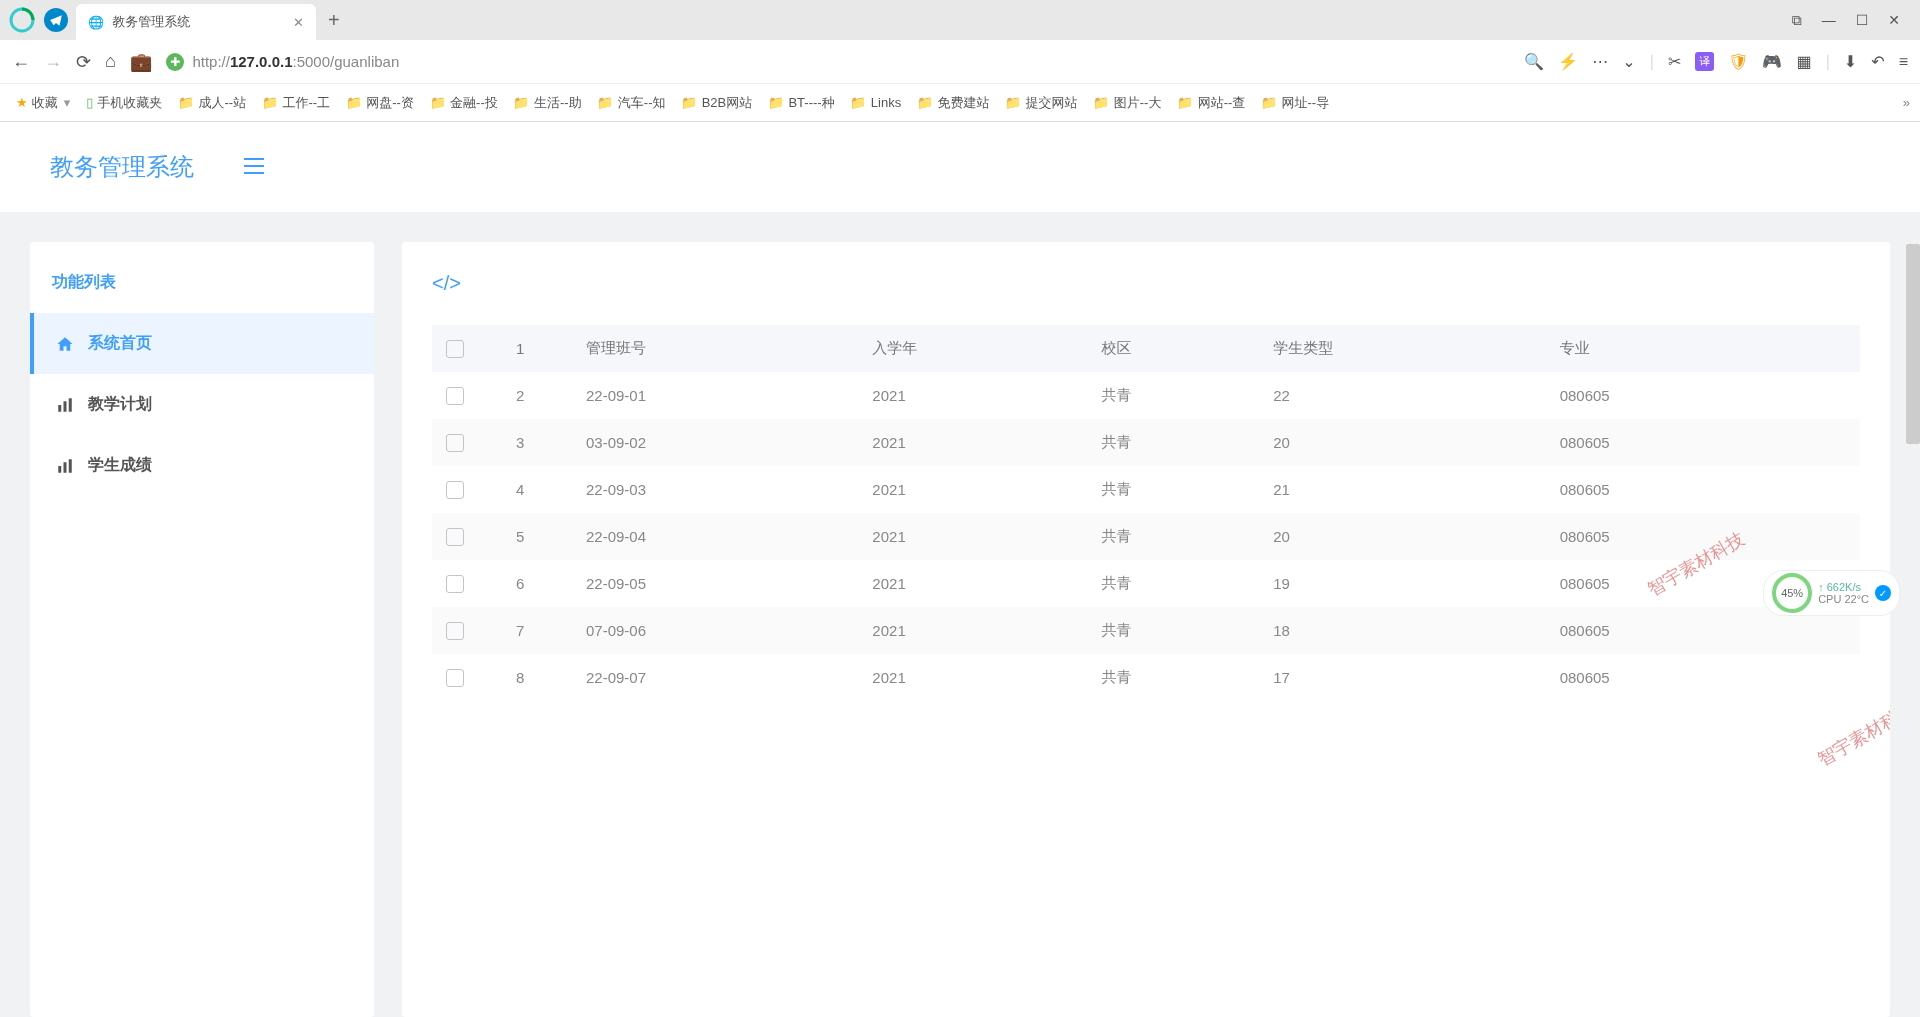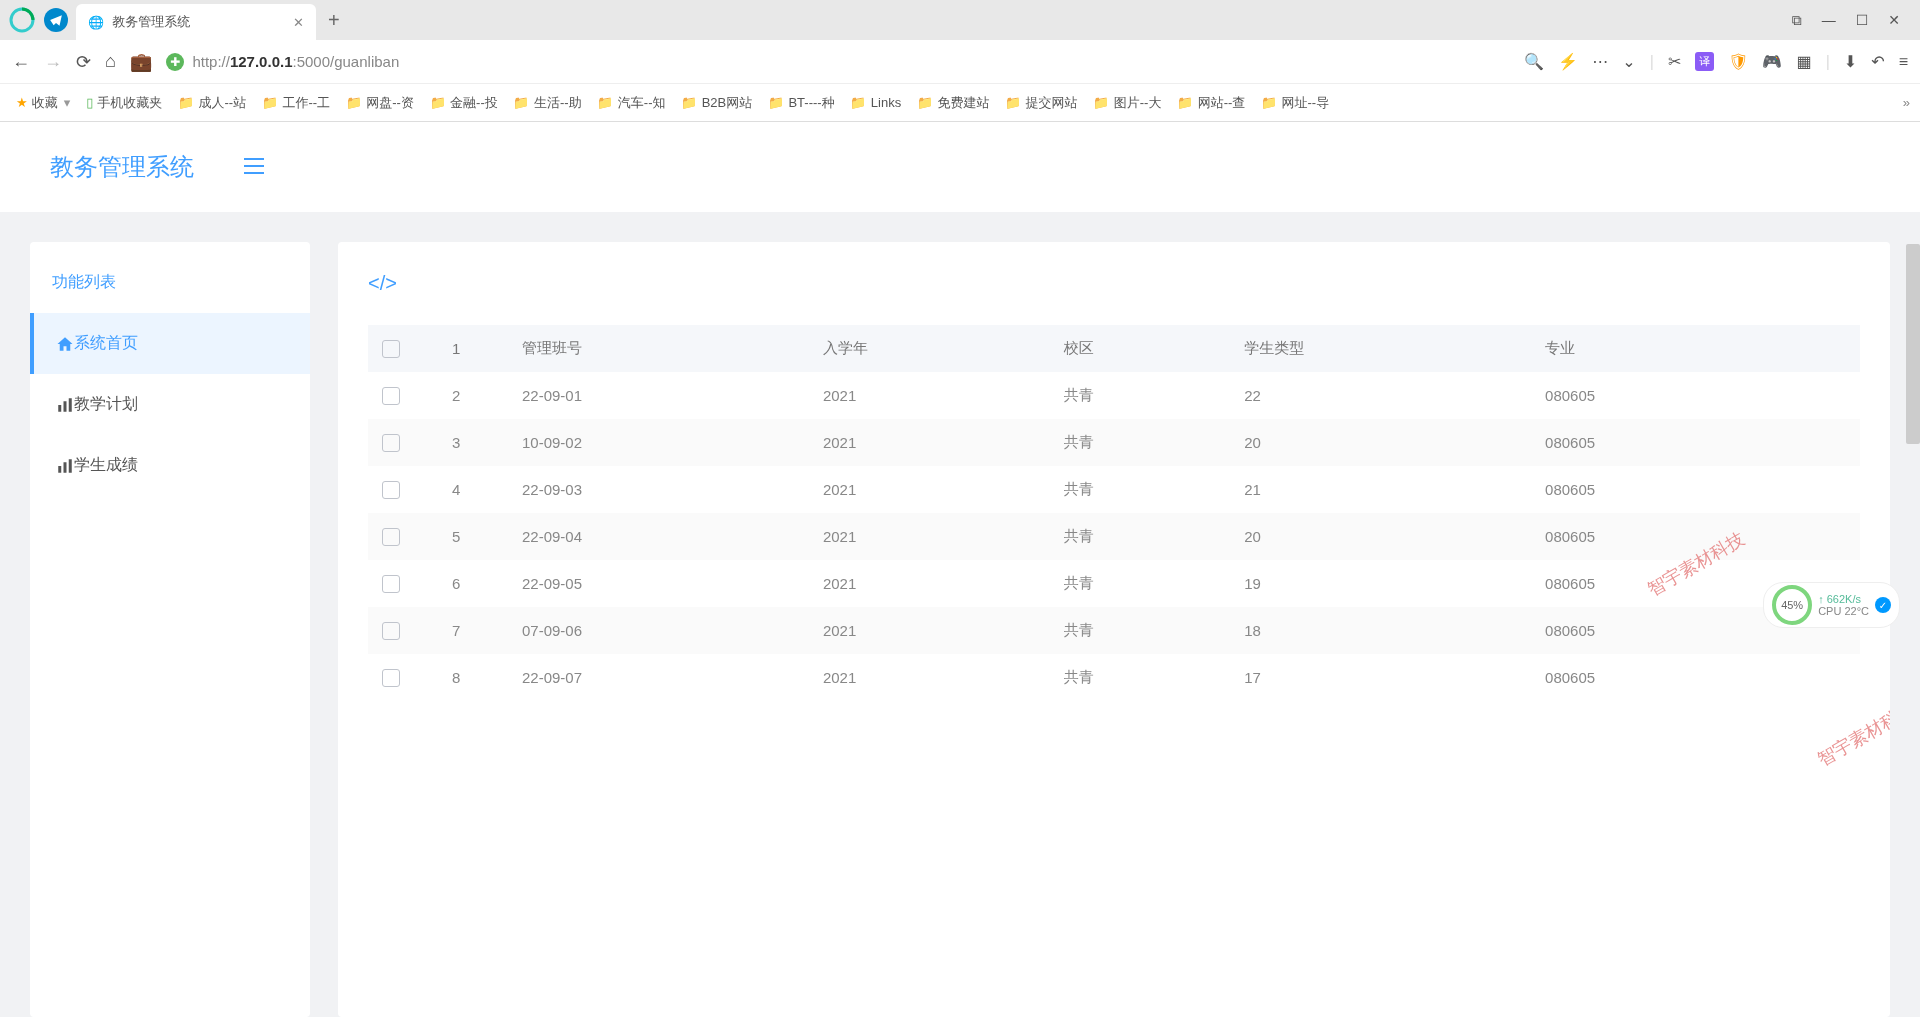--- a/index.html
+++ b/index.html
@@ -29,40 +29,40 @@
 .bm .phone { color: #5cb85c; }
 
 
 .app { height: calc(1017px - 40px - 44px - 38px); display: flex; flex-direction: column; background: #fff; position: relative; }
 .app-header { height: 90px; display: flex; align-items: center; padding: 0 50px; gap: 50px; }
 .app-title { color: #409eff; font-size: 24px; font-weight: 500; }
 .hamburger { color: #409eff; font-size: 20px; cursor: pointer; }
 
 .app-body { flex: 1; background: #f1f2f4; padding: 30px 30px 0 30px; display: flex; gap: 28px; overflow: hidden; }
 
-.sidebar { width: 280px; background: #fff; border-radius: 4px; padding: 20px 0; }
+.sidebar { width: 344px; background: #fff; border-radius: 4px; padding: 20px 0; font-weight: bold; }
 .sidebar-title { color: #409eff; font-size: 16px; padding: 10px 22px 20px; }
-.menu-item { display: flex; align-items: center; padding: 20px 22px; color: #555; font-size: 16px; cursor: pointer; border-left: 4px solid transparent; }
+.menu-item { display: flex; align-items: center; gap: 14px; padding: 20px 22px; color: #555; font-size: 16px; cursor: pointer; border-left: 4px solid transparent; }
 .menu-item.active { color: #409eff; background: #ecf5ff; border-left-color: #409eff; }
 .menu-icon { width: 18px; display: inline-flex; }
 
 .content { flex: 1; background: #fff; border-radius: 4px; padding: 30px 30px 0; overflow: hidden; position: relative; }
 .code-icon { color: #409eff; font-size: 20px; margin-bottom: 30px; }
 
 .table { width: 100%; }
 .table-row { display: grid; grid-template-columns: 70px 70px 1fr 0.8fr 0.6fr 1fr 1fr; align-items: center; padding: 14px 14px; font-size: 15px; color: #888; }
 .table-row.header { background: #f5f7fa; color: #777; }
 .table-row.striped { background: #fafafa; }
 .chk { width: 18px; height: 18px; border: 1.5px solid #c0c4cc; border-radius: 3px; cursor: pointer; }
 
 .watermark { position: absolute; color: #e47a7a; font-size: 18px; transform: rotate(-30deg); pointer-events: none; opacity: 0.8; }
 
 .scrollbar { position: absolute; right: 0; top: 122px; width: 14px; height: 200px; background: #ccc; border-radius: 2px; }
 
-.perf-widget { position: absolute; right: 20px; top: 460px; display: flex; align-items: center; gap: 6px; background: #fff; border: 1px solid #eee; border-radius: 20px; padding: 2px 8px; font-size: 11px; color: #888; }
+.perf-widget { position: absolute; right: 20px; top: 448px; display: flex; align-items: center; gap: 6px; background: #fff; border: 1px solid #eee; border-radius: 20px; padding: 2px 8px; font-size: 11px; color: #888; }
 .perf-circle { width: 40px; height: 40px; border: 4px solid #7ed67e; border-radius: 50%; display: flex; align-items: center; justify-content: center; font-size: 11px; color: #666; }
 </style>
 </head>
 <body>
 
 <div class="browser-tabs">
   <div class="browser-logo">
     <svg width="26" height="26" viewBox="0 0 26 26">
         <circle cx="13" cy="13" r="11" fill="none" stroke="#3cc" stroke-width="3"></circle>
         <path d="M13 2 A11 11 0 0 1 24 13" fill="none" stroke="#0a5" stroke-width="3"></path>
@@ -257,21 +257,21 @@
               <div>2021</div>
               <div>共青</div>
               <div>22</div>
               <div>080605</div>
             </div>
             <div class="table-row striped">
               <div>
                 <div class="chk"></div>
               </div>
               <div>3</div>
-              <div>10-09-02</div>
+              <div>03-09-02</div>
               <div>2021</div>
               <div>共青</div>
               <div>20</div>
               <div>080605</div>
             </div>
             <div class="table-row">
               <div>
                 <div class="chk"></div>
               </div>
               <div>4</div>

